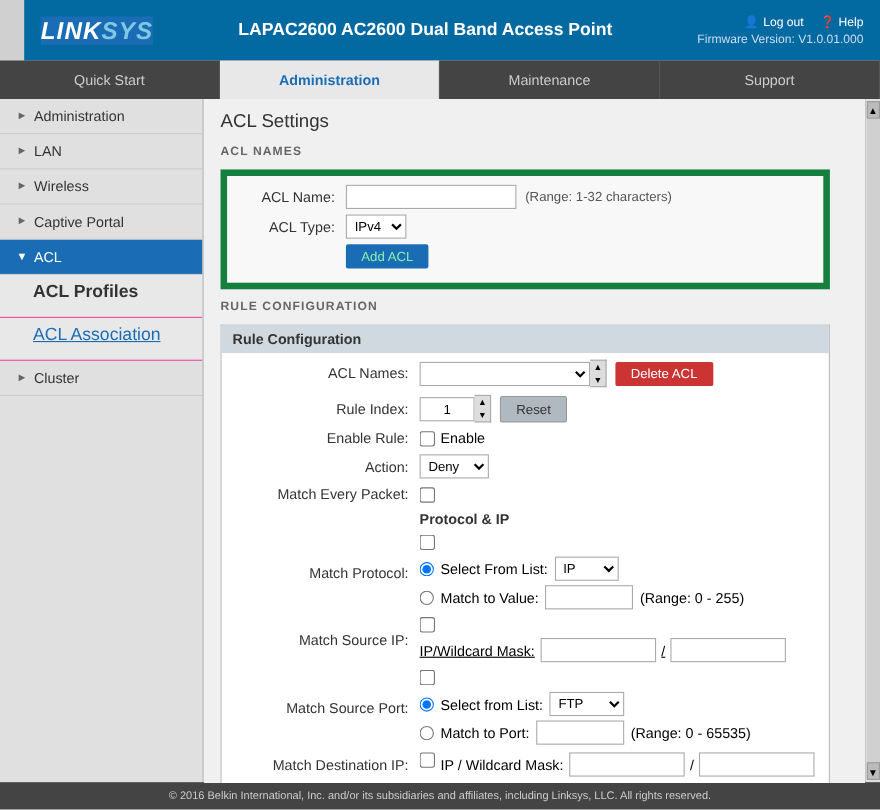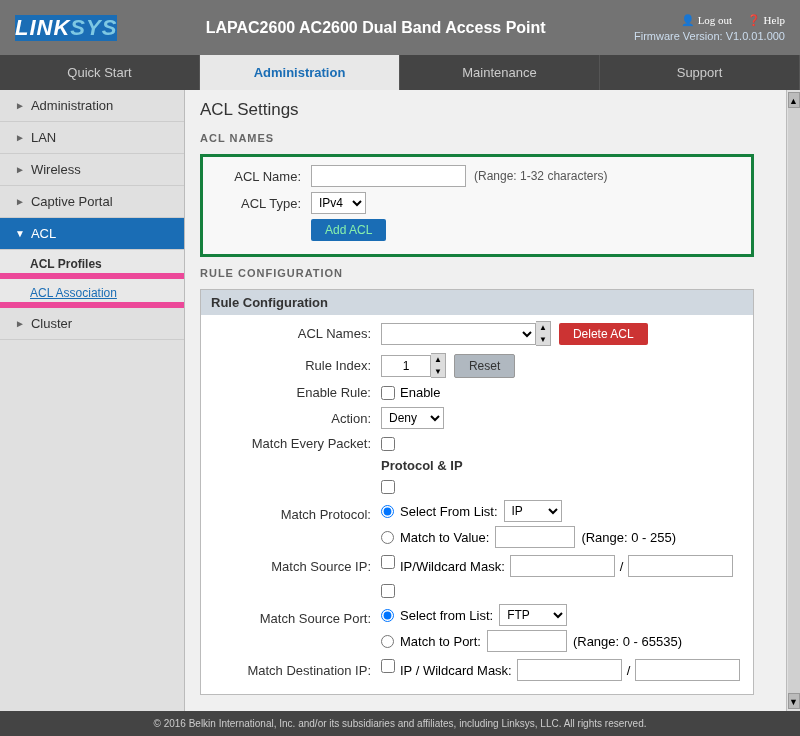--- a/index.html
+++ b/index.html
@@ -1,43 +1,43 @@
 <!DOCTYPE html>
 <html><head>
   <meta charset="utf-8">
   <style>
     * { box-sizing: border-box; margin: 0; padding: 0; }
     body { font-family: Arial, sans-serif; font-size: 13px; background: #d0d0d0; width: 800px; height: 736px; overflow: hidden; }
 
     
-    #header { background: #737373; height: 55px; display: flex; align-items: center; justify-content: space-between; padding: 0 15px; }
+    #header { background: #0369a1; height: 55px; display: flex; align-items: center; justify-content: space-between; padding: 0 15px; margin-left: 22px; }
     #logo { color: white; font-size: 22px; font-weight: bold; font-style: italic; background: #1a6db5; letter-spacing: 1px; }
     #logo span { color: #7ec8e3; }
     #header-title { color: white; font-size: 16px; font-weight: bold; flex: 1; text-align: center; }
     #header-right { color: white; font-size: 11px; text-align: right; }
-    #header-right-top { display: flex; gap: 15px; justify-content: flex-end; margin-bottom: 3px; font-family: Liberation Serif, serif; }
+    #header-right-top { display: flex; gap: 15px; justify-content: flex-end; margin-bottom: 3px; }
     #header-right-top a { color: white; text-decoration: none; font-size: 11px; }
     #firmware { color: #cde; font-size: 11px; }
 
     
     #nav-tabs { background: #444; display: flex; height: 35px; }
     .nav-tab { flex: 1; display: flex; align-items: center; justify-content: center; color: #ccc; cursor: pointer; font-size: 13px; border-right: 1px solid #555; }
     .nav-tab.active { background: #e8e8e8; color: #1a6db5; font-weight: bold; border-bottom: none; }
 
     
     #main { display: flex; height: calc(736px - 55px - 35px - 25px); }
 
     
     #sidebar { width: 185px; background: #e0e0e0; border-right: 1px solid #bbb; overflow-y: auto; }
     .sidebar-item { display: flex; align-items: center; padding: 8px 10px 8px 15px; cursor: pointer; color: #333; border-bottom: 1px solid #ccc; }
     .sidebar-item.active { background: #1a6db5; color: white; }
     .sidebar-item .arrow { font-size: 10px; margin-right: 6px; color: #666; }
     .sidebar-item.active .arrow { color: white; }
     .sidebar-sub { background: #e8e8e8; }
-    .sidebar-sub-item { padding: 7px 10px 2px 30px; cursor: pointer; color: #1a6db5; border-bottom: 6px solid #ec4899; text-decoration: underline; font-size: 12px; }
+    .sidebar-sub-item { padding: 7px 10px 13px 30px; cursor: pointer; color: #1a6db5; border-bottom: 1px solid #ec4899; text-decoration: underline; font-size: 16px; }
     .sidebar-sub-item.active-sub { color: #333; text-decoration: none; font-weight: bold; }
 
     
     #content { flex: 1; background: #f0f0f0; overflow-y: auto; padding: 10px 32px 10px 15px; position: relative; }
 
     .page-title { font-size: 17px; color: #333; font-weight: normal; margin-bottom: 12px; }
 
     .section-header { font-size: 11px; color: #666; letter-spacing: 1px; font-weight: bold; text-transform: uppercase; margin: 8px 0 8px 0; padding-bottom: 2px; }
 
     .form-row { display: flex; align-items: center; margin-bottom: 8px; }
@@ -75,21 +75,21 @@
     .select-spinners span { font-size: 8px; padding: 1px 3px; cursor: pointer; line-height: 1.2; }
 
     
     #content::-webkit-scrollbar { width: 14px; }
     #content::-webkit-scrollbar-track { background: #e0e0e0; }
     #content::-webkit-scrollbar-thumb { background: #aaa; border: 1px solid #999; }
 
     
     #footer { background: #444; color: #ccc; font-size: 10px; text-align: center; padding: 5px; height: 25px; display: flex; align-items: center; justify-content: center; }
 
-    .top-section { border: 3px solid #15803d; background: #f8f8f8; padding: 8px; margin-bottom: 10px; }
+    .top-section { border: 6px solid #15803d; background: #f8f8f8; padding: 8px; margin-bottom: 10px; }
     .top-section .form-row { margin-bottom: 5px; }
     .top-section .form-label { width: 100px; text-align: right; }
   </style>
 </head>
 <body>
 
 <div id="header">
   <div id="logo">
     <span style="color:white;">LINK</span><span style="color:#7ec8e3;">SYS</span>
   </div>
@@ -266,21 +266,21 @@
               <input type="radio" name="protocol-select-type" style="">
               <span>Match to Value:</span>
               <input type="text" style="width: 80px;">
               <span>(Range: 0 - 255)</span>
             </div>
           </div>
         </div>
 
         <div class="inner-row">
           <div class="inner-label">Match Source IP:</div>
-          <div style="display:flex; flex-direction:row; gap:5px;">
+          <div style="display:flex; flex-direction:column; gap:5px;text-decoration:underline;">
             <input type="checkbox" style="">
             <div style="display:flex; align-items:center; gap:5px;">
               <span>IP/Wildcard Mask:</span>
               <input type="text" style="width: 105px;">
               <span>/</span>
               <input type="text" style="width: 105px;">
             </div>
           </div>
         </div>
 

